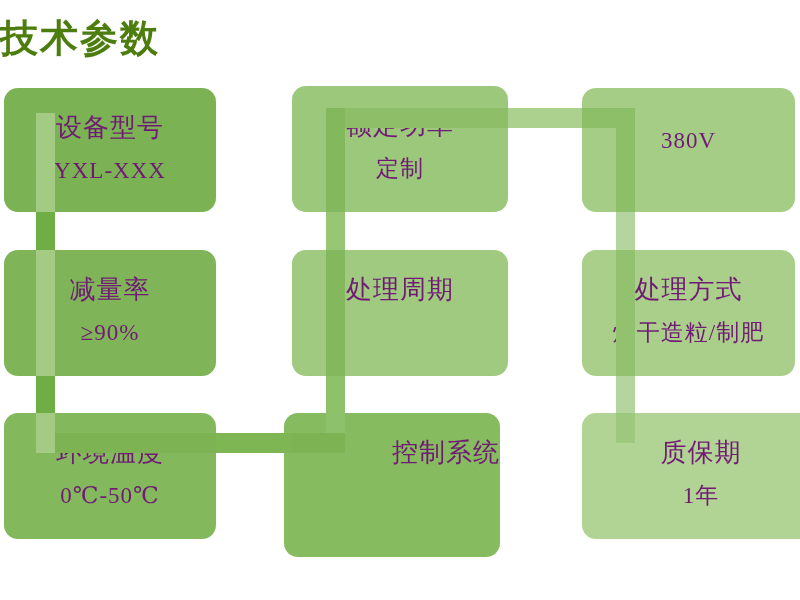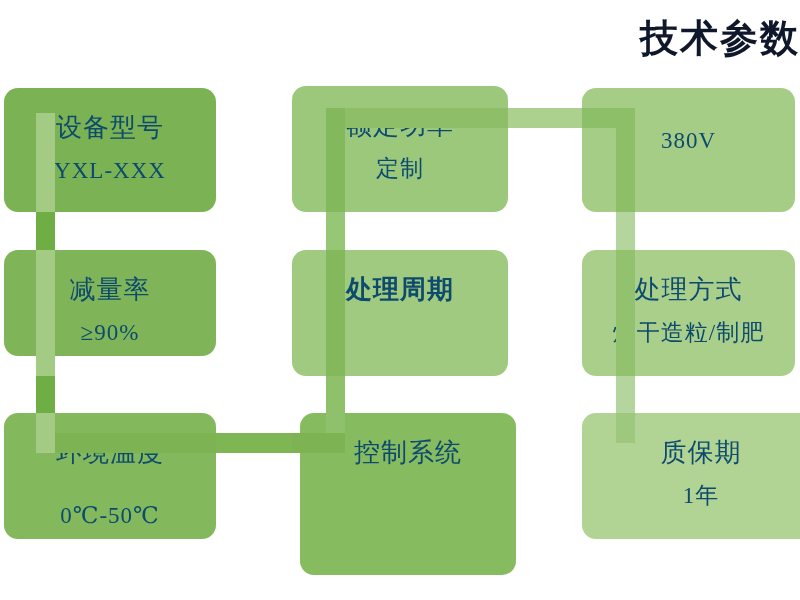--- a/index.html
+++ b/index.html
@@ -2,48 +2,48 @@
 <html><head>
 <meta charset="utf-8">
 <style>
   * { margin: 0; padding: 0; box-sizing: border-box; }
   html, body { width: 800px; height: 600px; }
   body { font-family: "Liberation Serif", "DejaVu Serif", serif; background: #fff; overflow: hidden; }
   .slide { position: relative; width: 800px; height: 600px; background: #ffffff; }
 
   .slide-title {
     position: absolute; top: 14px; left: 0; width: 800px;
-    text-align: right;
+    text-align: left;
     font-family: "Liberation Sans", "DejaVu Sans", sans-serif;
-    font-weight: 600; font-size: 38px; line-height: 48px; color: #0f172a;
+    font-weight: 600; font-size: 38px; line-height: 48px; color: #4d7c0f;
     letter-spacing: 2px;
   }
 
   .param-box {
     position: absolute;
     border-radius: 14px;
-    color: #0c4a6e;
+    color: #701a75;
     display: flex; flex-direction: column; align-items: center;
     padding-top: 25px;
     z-index: 1;
   }
   .param-label { font-size: 26px; line-height: 30px; letter-spacing: 1px; }
   .param-value { font-size: 23px; line-height: 27px; margin-top: 14px; letter-spacing: 1px; }
 
   .seg { position: absolute; z-index: 2; }
 
   
   #box1 { left: 4px;   top: 88px;  width: 212px; height: 124px; }
   #box2 { left: 292px; top: 86px;  width: 216px; height: 126px; }
   #box3 { left: 582px; top: 88px;  width: 213px; height: 124px; }
-  #box4 { left: 4px;   top: 250px; width: 212px; height: 106px; }
+  #box4 { left: 4px;   top: 250px; width: 212px; height: 126px; }
   #box5 { left: 292px; top: 250px; width: 216px; height: 126px; }
   #box6 { left: 582px; top: 250px; width: 213px; height: 126px; }
   #box7 { left: 4px;   top: 413px; width: 212px; height: 126px; }
-  #box8 { left: 300px; top: 413px; width: 216px; height: 162px; }
+  #box8 { left: 284px; top: 413px; width: 216px; height: 144px; align-items: flex-end; }
   #box9 { left: 582px; top: 413px; width: 238px; height: 126px; }
 
   
   #seg-l1 { left: 36px;  top: 113px; width: 19px;  height: 99px;  }
   #seg-l2 { left: 36px;  top: 212px; width: 19px;  height: 38px;  }
   #seg-l3 { left: 36px;  top: 250px; width: 19px;  height: 126px; }
   #seg-l4 { left: 36px;  top: 376px; width: 19px;  height: 37px;  }
   #seg-l5 { left: 36px;  top: 413px; width: 19px;  height: 40px;  }
   #seg-b1 { left: 55px;  top: 433px; width: 161px; height: 20px;  }
   #seg-b2 { left: 216px; top: 433px; width: 76px;  height: 20px;  }
@@ -77,28 +77,28 @@
     <div class="param-label">额定功率</div>
     <div class="param-value">定制</div>
   </div>
   <div class="param-box" id="box3" style="background-color: rgb(165, 205, 133);">
     <div class="param-value">380V</div>
   </div>
   <div class="param-box" id="box4" style="background-color: rgb(127, 181, 88);">
     <div class="param-label">减量率</div>
     <div class="param-value">≥90%</div>
   </div>
-  <div class="param-box" id="box5" style="background-color: rgb(159, 202, 127); font-weight: bold;">
+  <div class="param-box" id="box5" style="background-color: rgb(159, 202, 127);">
     <div class="param-label">处理周期</div>
   </div>
   <div class="param-box" id="box6" style="background-color: rgb(170, 207, 139);">
     <div class="param-label">处理方式</div>
     <div class="param-value">烘干造粒/制肥</div>
   </div>
-  <div class="param-box" id="box7" style="background-color: rgb(131, 184, 92); gap: 20px;">
+  <div class="param-box" id="box7" style="background-color: rgb(131, 184, 92);">
     <div class="param-label">环境温度</div>
     <div class="param-value">0℃-50℃</div>
   </div>
   <div class="param-box" id="box8" style="background-color: rgb(135, 187, 96);">
     <div class="param-label">控制系统</div>
   </div>
   <div class="param-box" id="box9" style="background-color: rgb(177, 211, 148);">
     <div class="param-label">质保期</div>
     <div class="param-value">1年</div>
   </div>

